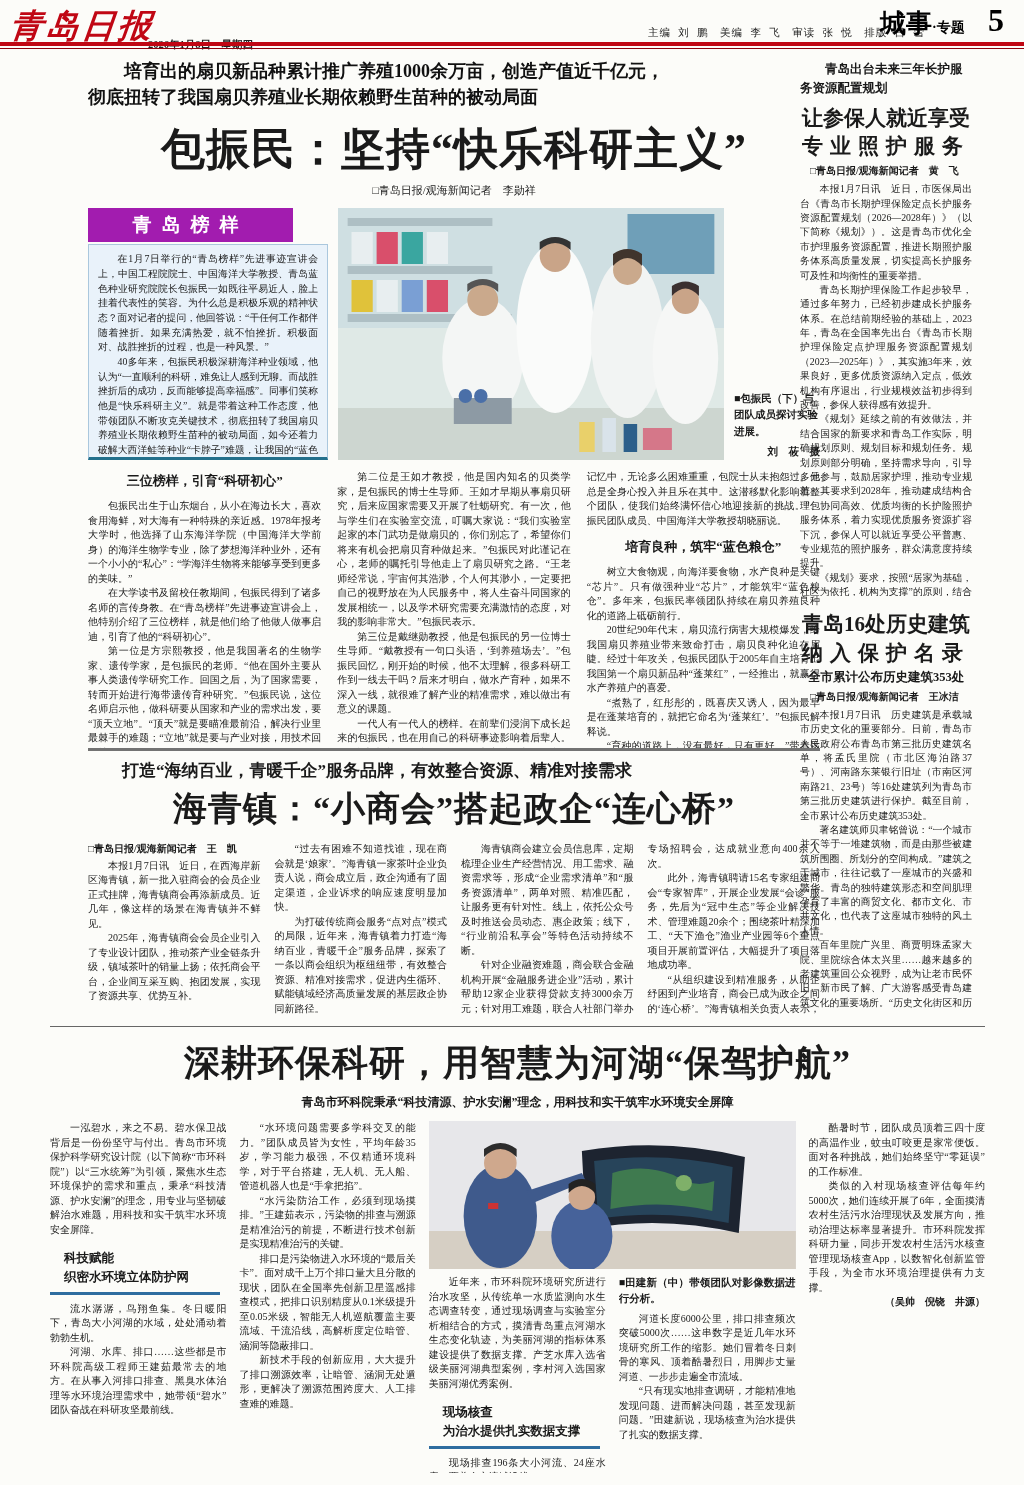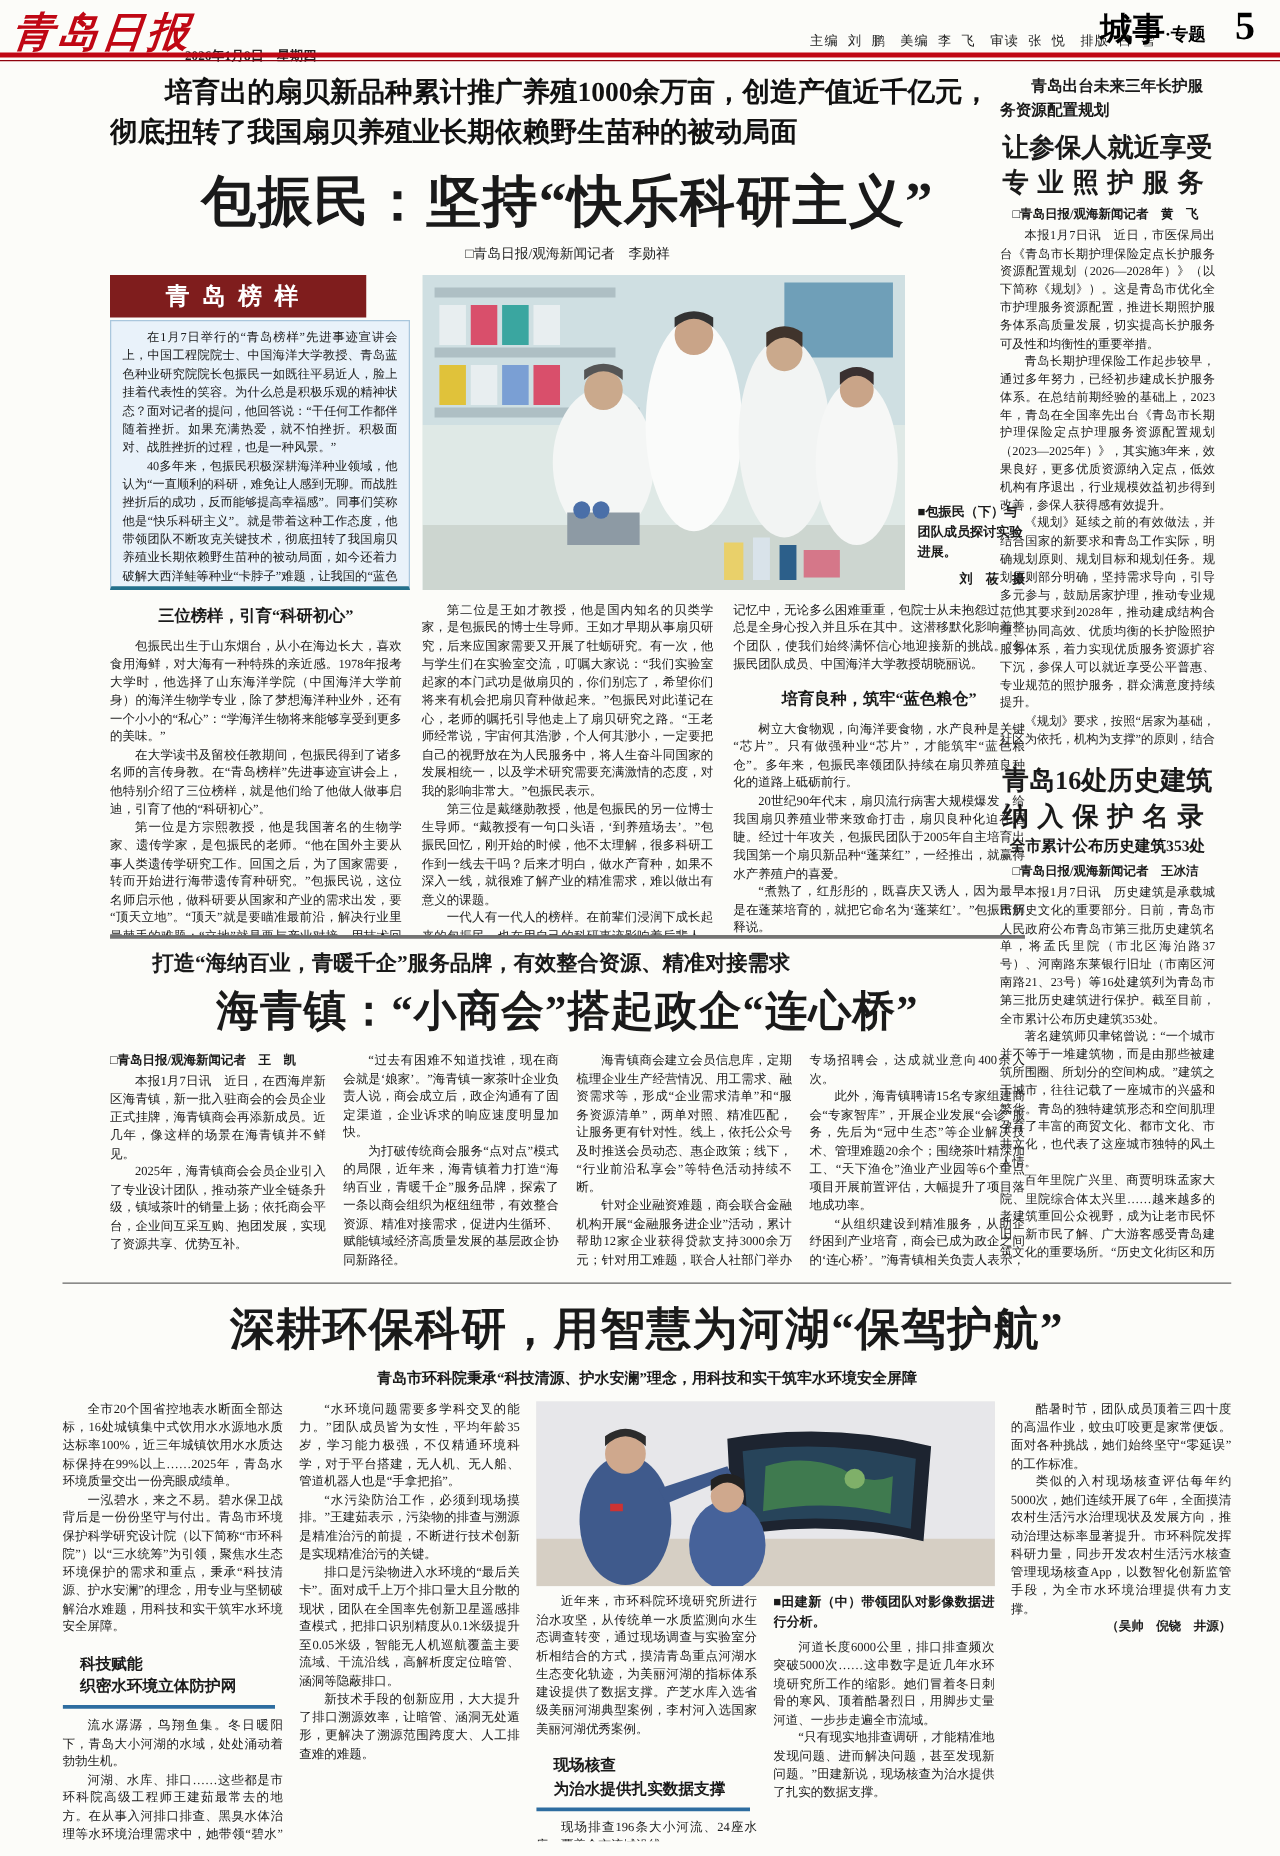--- a/index.html
+++ b/index.html
@@ -11,27 +11,27 @@
         color:#c00714;letter-spacing:3px;transform:skewX(-6deg);}
   .mh-date{position:absolute;left:148px;top:38px;font-size:10.5px;font-weight:bold;color:#222;}
   .mh-editors{position:absolute;left:648px;top:26px;font-size:10.5px;color:#222;letter-spacing:1px;font-family:Liberation Mono, monospace;}
   .mh-section{position:absolute;left:880px;top:6px;font-size:26px;font-weight:900;color:#000;}
   .mh-section-sub{font-size:14px;font-weight:700;}
   .mh-pageno{position:absolute;left:988px;top:2px;font-size:32px;font-weight:700;color:#000;}
   .redline{position:absolute;top:42px;left:0;width:1024px;height:4px;background:#c00714;}
   .redline2{position:absolute;top:48px;left:0;width:1024px;height:1px;background:#8f020e;}
   
   .main-art{position:absolute;left:88px;top:58px;width:732px;height:692px;overflow:hidden;}
-  .kicker{font-size:22px;font-weight:bold;line-height:1.45;color:#111;}
+  .kicker{font-size:18px;font-weight:bold;line-height:1.45;color:#111;}
   .kicker .ind{text-indent:2em;display:block;}
   .headline1{font-size:44px;font-weight:900;text-align:center;margin:10px 0 4px 0;letter-spacing:1px;}
   .byline-c{text-align:center;font-size:11px;margin:4px 0 10px 0;color:#222;}
   .feature-row{display:flex;gap:10px;height:252px;}
   .lead-box{width:240px;display:flex;flex-direction:column;}
-  .box-banner{background:#7f1d1d;color:#fff;font-size:19px;font-weight:bold;text-align:center;
+  .box-banner{background:#a21caf;color:#fff;font-size:19px;font-weight:bold;text-align:center;
               letter-spacing:10px;padding:4px 0;width:205px;}
   .box-body{flex:1;background:#e9f2fa;border:1px solid #aac7dd;border-bottom:3px solid #23708c;
             padding:7px 9px;font-size:9.8px;line-height:1.5;text-align:justify;overflow:hidden;margin-top:2px;}
   .box-body p{margin:0;text-indent:2em;}
   .photo1{flex:1;position:relative;overflow:hidden;background:#dde8e4;}
   .cap-col{width:86px;display:flex;flex-direction:column;justify-content:flex-end;font-size:10.5px;
            line-height:1.55;font-weight:600;}
   .cap-sign{text-align:right;margin-top:4px;font-weight:700;}
   .main-cols{margin-top:10px;column-count:3;column-gap:16px;height:300px;overflow:hidden;
              font-size:10px;line-height:1.45;text-align:justify;}
@@ -221,21 +221,20 @@
         </div>
     </div>
   </div>
 
   <div class="bottom-art">
     <div class="headline3">深耕环保科研，用智慧为河湖“保驾护航”</div>
     <div class="subtitle3">青岛市环科院秉承“科技清源、护水安澜”理念，用科技和实干筑牢水环境安全屏障</div>
     <div class="bot-cols">
       <div class="bcol">
         <div>
-            <p>全市20个国省控地表水断面全部达标，16处城镇集中式饮用水水源地水质达标率100%，近三年城镇饮用水水质达标保持在99%以上……2025年，青岛水环境质量交出一份亮眼成绩单。</p>
             <p>一泓碧水，来之不易。碧水保卫战背后是一份份坚守与付出。青岛市环境保护科学研究设计院（以下简称“市环科院”）以“三水统筹”为引领，聚焦水生态环境保护的需求和重点，秉承“科技清源、护水安澜”的理念，用专业与坚韧破解治水难题，用科技和实干筑牢水环境安全屏障。</p>
           </div>
         <div class="bsubhead">
           <div>科技赋能</div>
           <div class="l2">织密水环境立体防护网</div>
         </div>
         <div>
             <p>流水潺潺，鸟翔鱼集。冬日暖阳下，青岛大小河湖的水域，处处涌动着勃勃生机。</p>
             <p>河湖、水库、排口……这些都是市环科院高级工程师王建茹最常去的地方。在从事入河排口排查、黑臭水体治理等水环境治理需求中，她带领“碧水”团队奋战在科研攻坚最前线。</p>
           </div>

